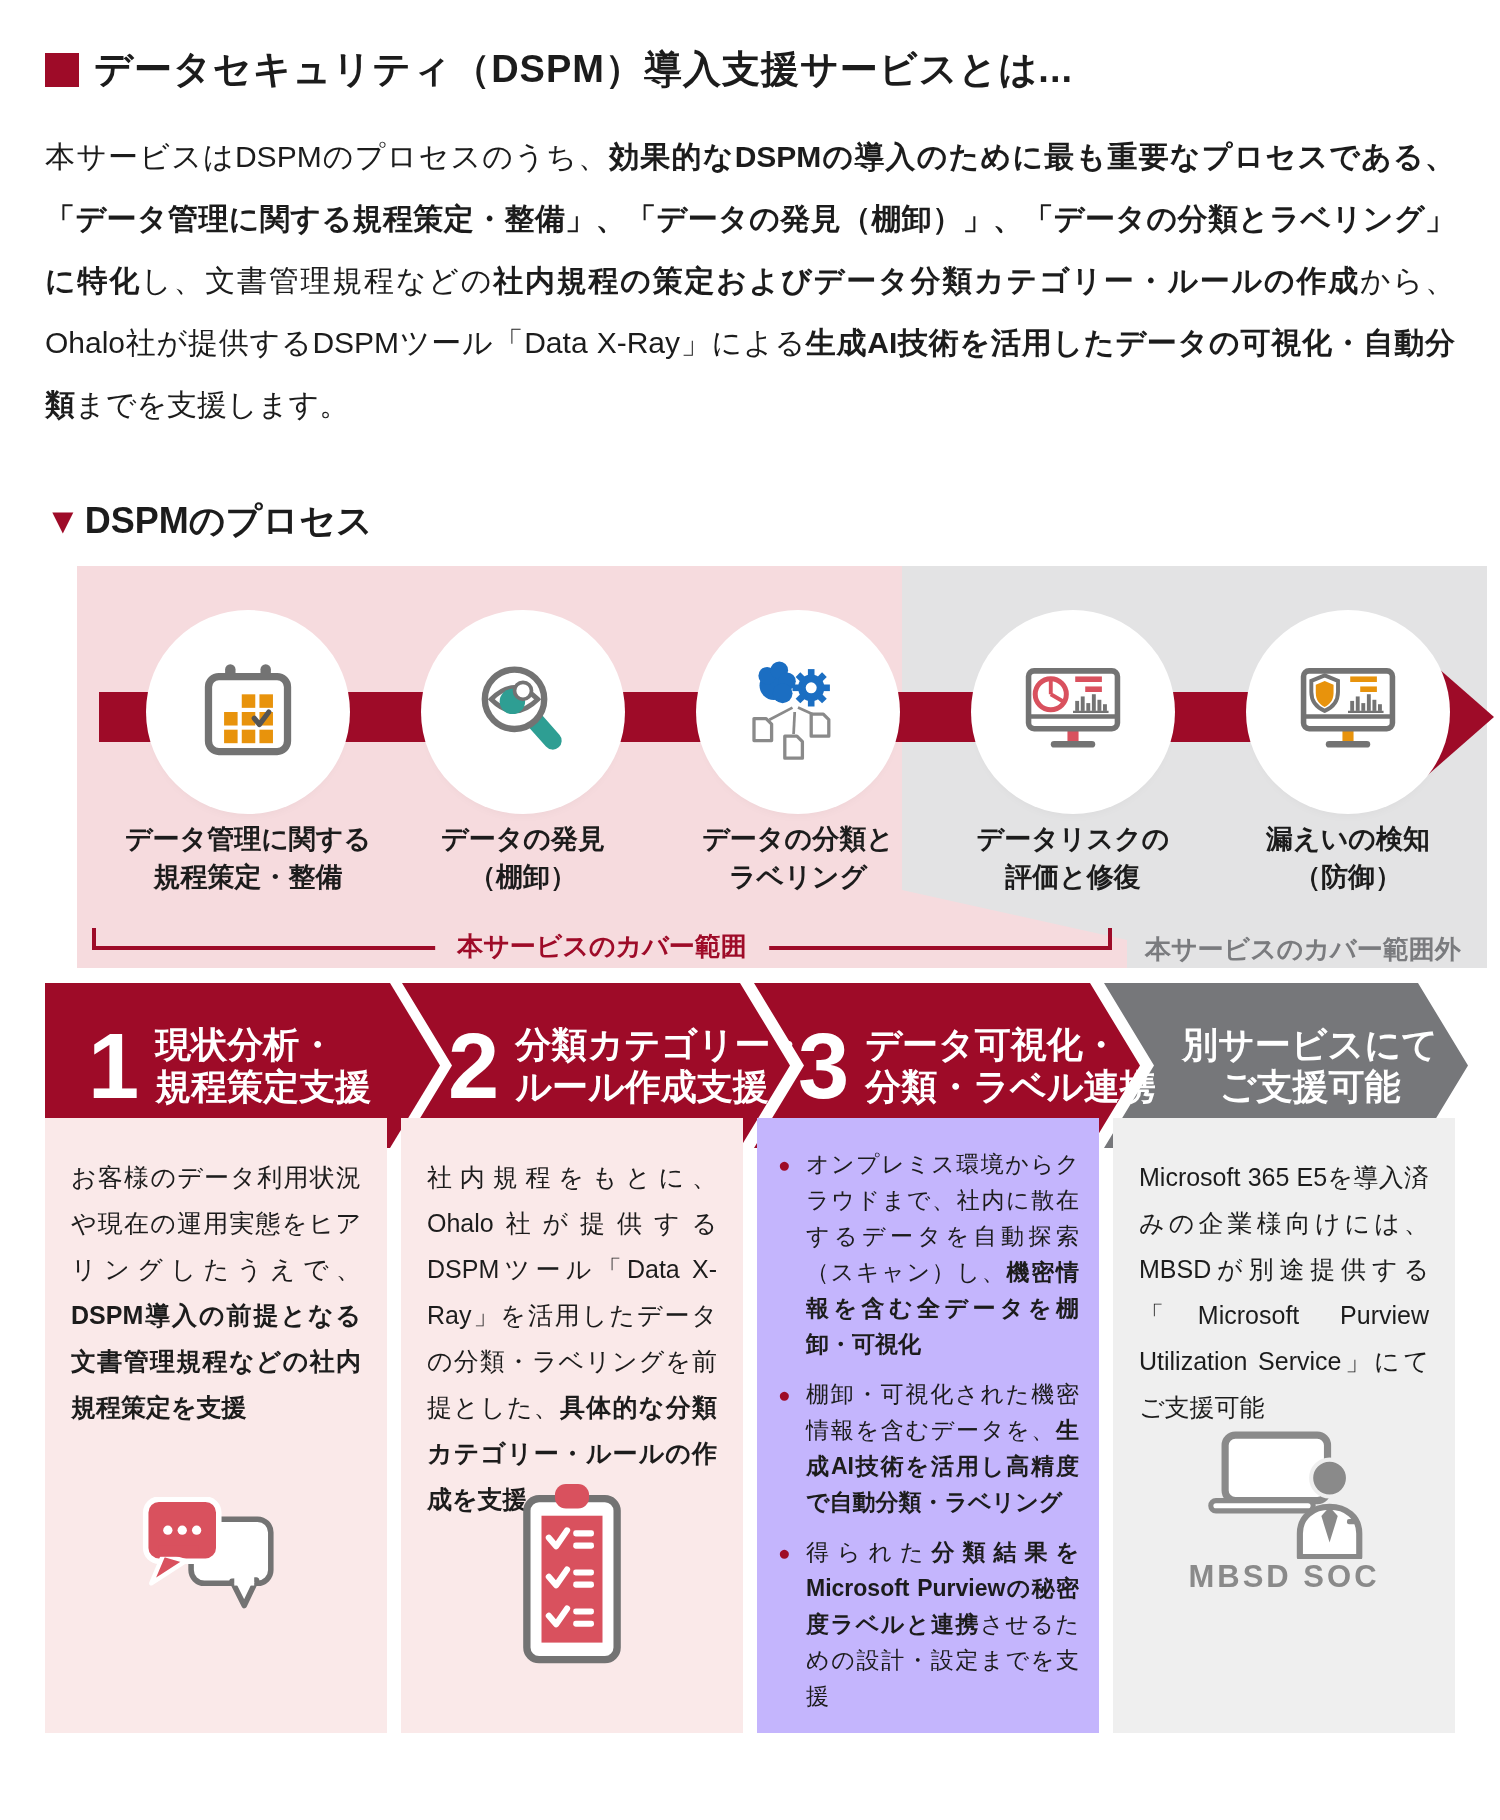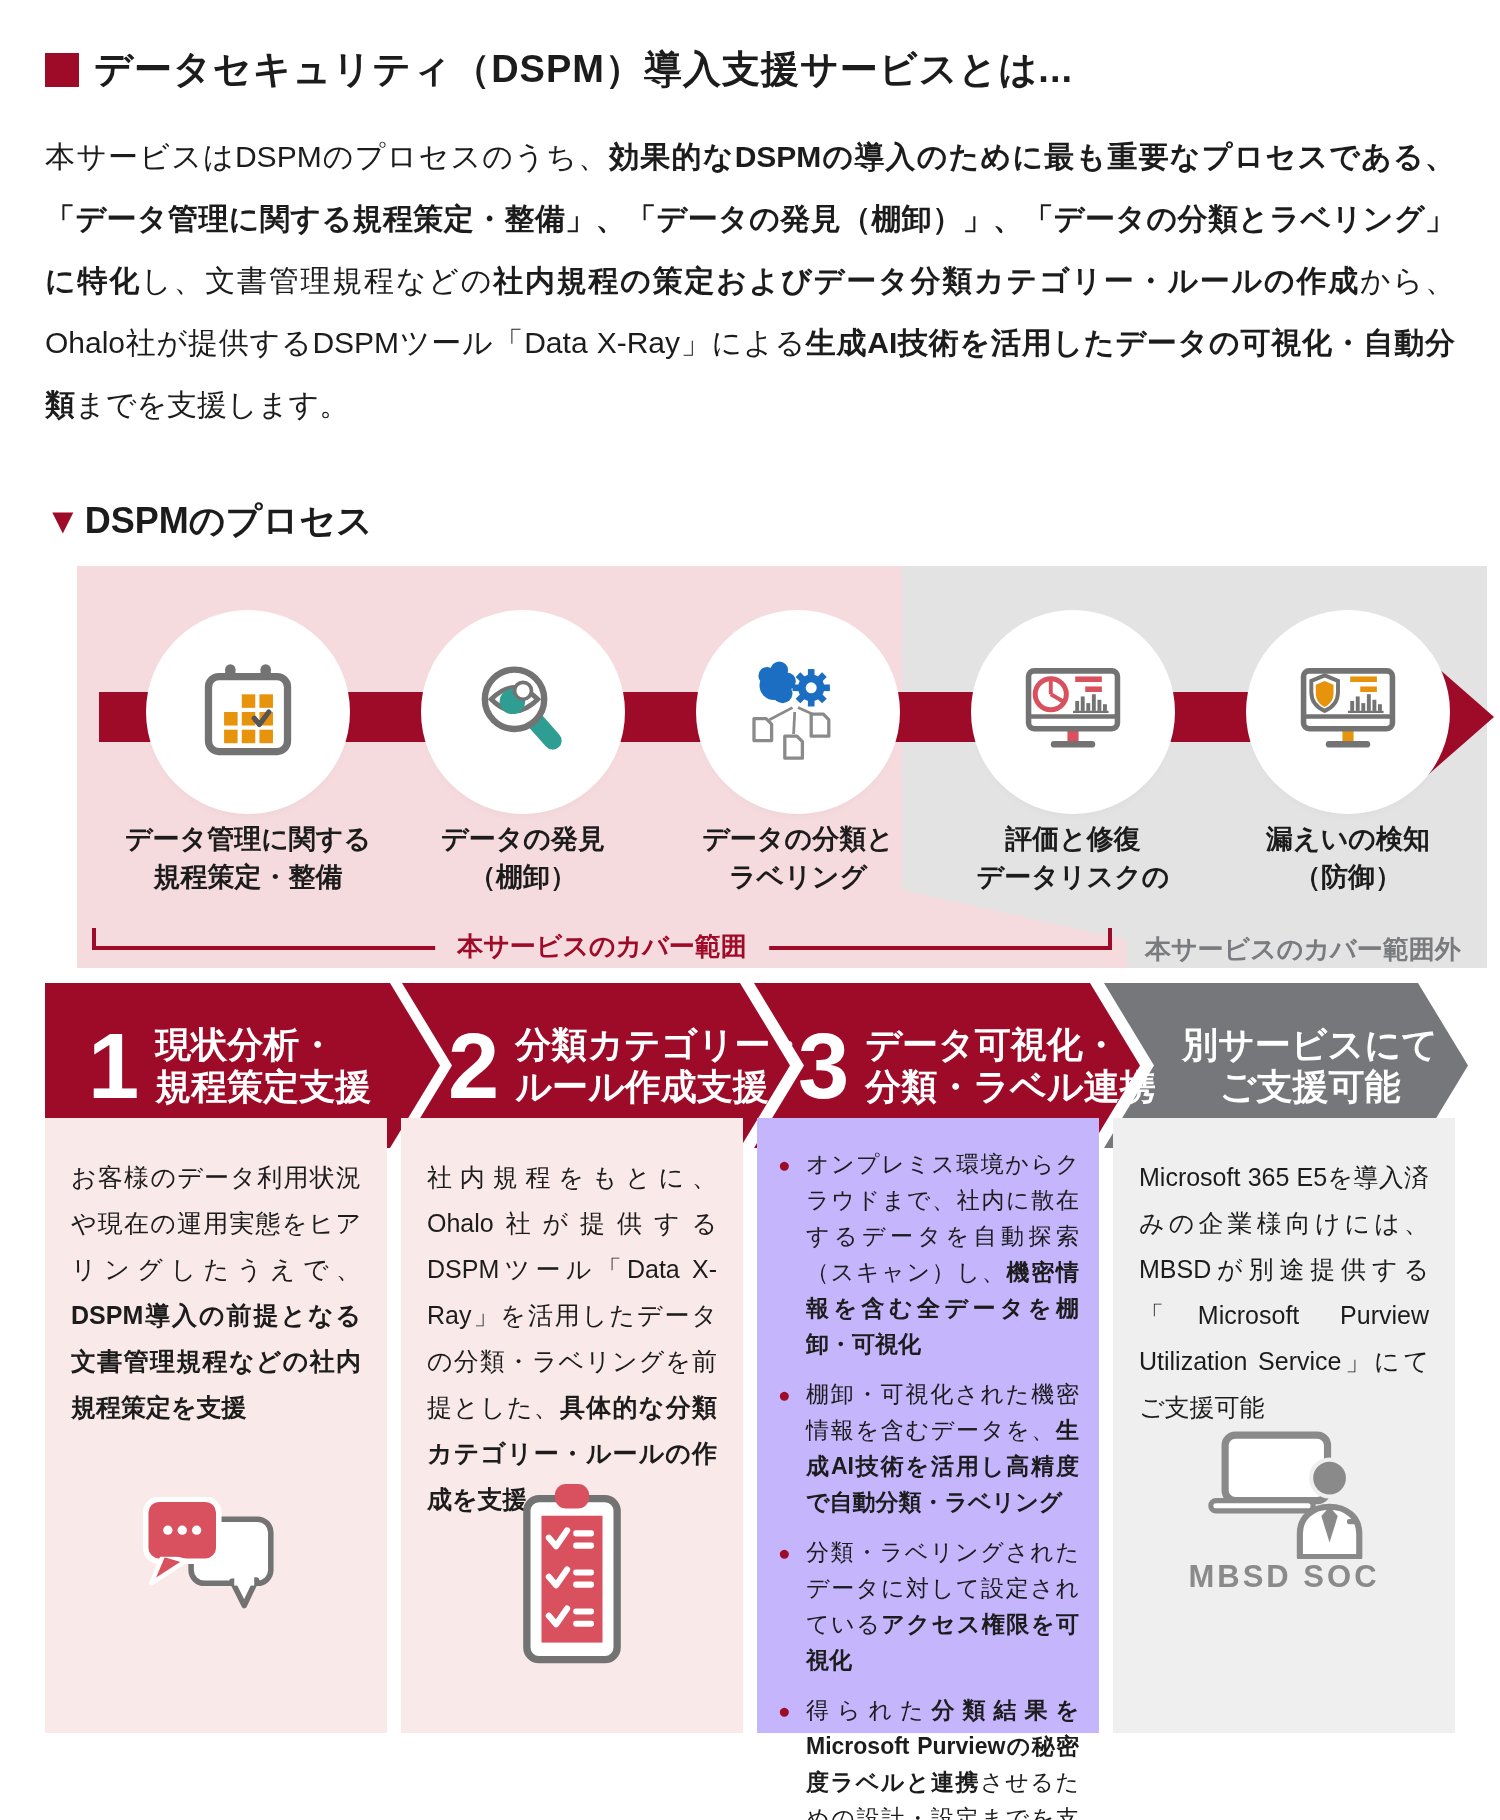--- a/index.html
+++ b/index.html
@@ -192,22 +192,22 @@
     </div>
     <div class="step-label l2">
       <div>データの発見</div>
       <div>（棚卸）</div>
     </div>
     <div class="step-label l3">
       <div>データの分類と</div>
       <div>ラベリング</div>
     </div>
     <div class="step-label l4">
+      <div>データリスクの</div>
       <div>評価と修復</div>
-      <div>データリスクの</div>
     </div>
     <div class="step-label l5">
       <div>漏えいの検知</div>
       <div>（防御）</div>
     </div>
 
     <div class="coverage-bracket">
       <span class="coverage-in">本サービスのカバー範囲</span>
     </div>
     <div class="coverage-out">本サービスのカバー範囲外</div>
@@ -287,21 +287,20 @@
             <rect x="51" y="112" width="17" height="5" rx="2"></rect>
         </g>
       </svg>
     </div>
   </div>
 
   <div class="card cardpos3">
     <ul class="card-bullets">
       <li><span>オンプレミス環境からクラウドまで、社内に散在するデータを自動探索（スキャン）し、</span><span class="bold">機密情報を含む全データを棚卸・可視化</span></li>
       <li><span>棚卸・可視化された機密情報を含むデータを、</span><span class="bold">生成AI技術を活用し高精度で自動分類・ラベリング</span></li>
-      <li><span>分類・ラベリングされたデータに対して設定されている</span><span class="bold">アクセス権限を可視化</span></li>
       <li><span>得られた</span><span class="bold">分類結果をMicrosoft Purviewの秘密度ラベルと連携</span><span>させるための設計・設定までを支援</span></li>
     </ul>
   </div>
 
   <div class="card cardpos4">
     <div class="card-text"><span>Microsoft 365 E5を導入済みの企業様向けには、MBSDが別途提供する「Microsoft Purview Utilization Service」にてご支援可能</span></div>
     <div class="soc-block">
       <svg width="180" height="128" viewBox="0 0 175 125">
         <rect x="30" y="4" width="100" height="64" rx="10" fill="#fff" stroke="#8a8a8a" stroke-width="7"></rect>
         <rect x="16" y="68" width="100" height="10" rx="5" fill="#fff" stroke="#8a8a8a" stroke-width="5"></rect>

